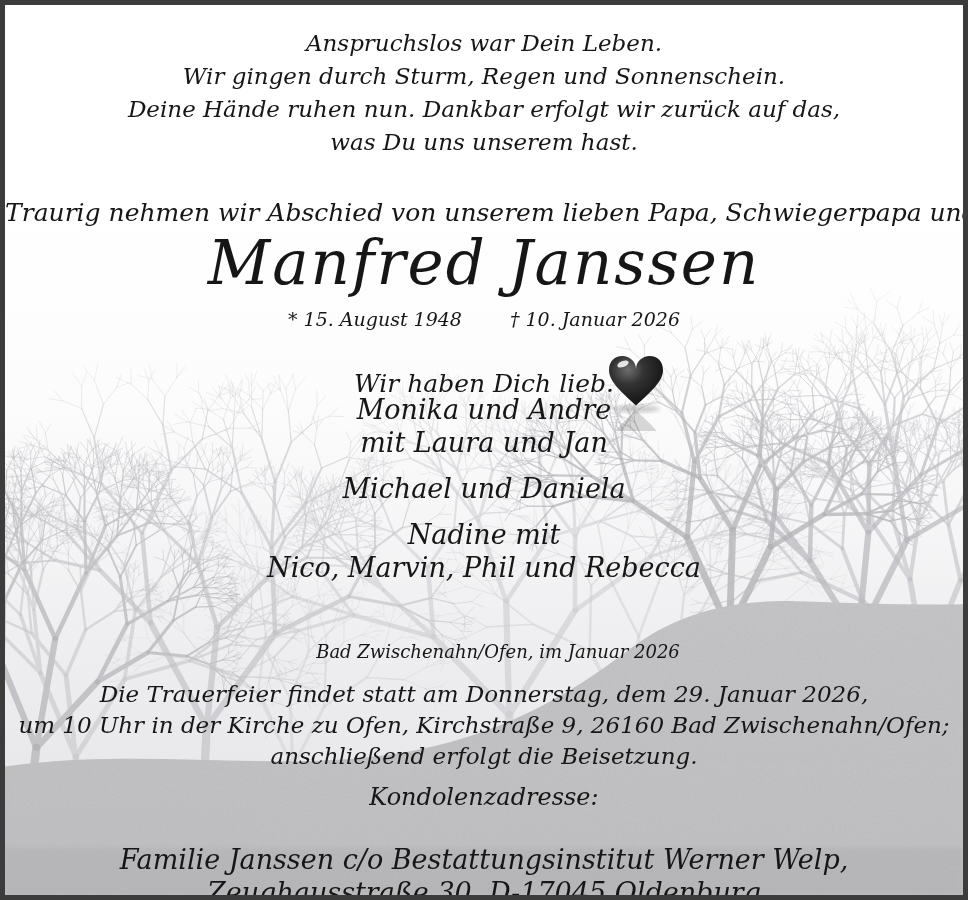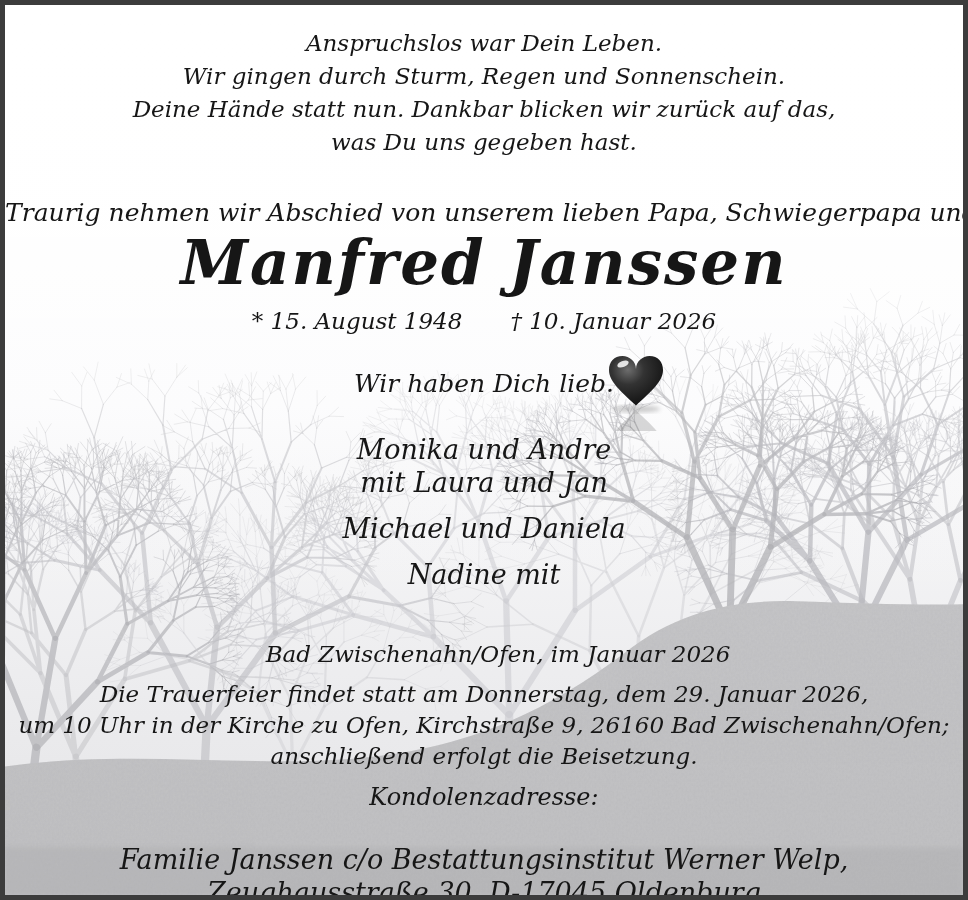--- a/index.html
+++ b/index.html
@@ -11,29 +11,29 @@
     background:#0ea5e9;
     overflow:hidden;
     font-family:"DejaVu Serif","Liberation Serif",serif;
     font-style:italic;
     color:#161616;
   }
   #bg{position:absolute;left:0;top:0;width:958px;height:890px;display:block;}
   .txt{position:absolute;left:0;right:0;text-align:center;white-space:nowrap;}
   .poem{top:22px;font-size:23px;line-height:33px;}
   .intro{top:193px;font-size:25px;}
-  .name{top:222px;font-size:61px;letter-spacing:2px;font-weight:700;}
-  .dates{top:303px;font-size:23px;}
+  .name{top:222px;font-size:61px;letter-spacing:2px;font-weight:400;}
+  .dates{top:303px;font-size:19px;}
   .dates .birth{margin-right:48px;}
   .farewell{top:364px;font-size:25px;}
   .heart{position:absolute;left:600px;top:348px;width:64px;height:78px;}
   .heart svg{display:block;width:64px;height:78px;}
-  .mourners{top:428px;font-size:27px;line-height:33px;}
+  .mourners{top:388px;font-size:27px;line-height:33px;}
   .mgroup{margin-bottom:13px;}
-  .place{top:636px;font-size:23px;margin-left:28px;}
+  .place{top:636px;font-size:18px;margin-left:28px;}
   .service{top:674px;font-size:23px;line-height:31px;}
   .condlabel{top:778px;font-size:24px;}
   .condaddr{top:838px;font-size:27px;line-height:33px;font-style:italic;}
 </style>
 </head>
 <body>
 
 <div class="canvas">
 
   <svg id="bg" viewBox="0 0 968 900" preserveAspectRatio="none">
@@ -147,22 +147,22 @@
     <g clip-path="url(#gclip)">
       <rect width="968" height="900" fill="url(#grnd)"></rect>
       <rect width="968" height="900" filter="url(#grain)" opacity="0.5"></rect>
       <rect y="852" width="968" height="48" fill="#a9a9ab" opacity="0.35" filter="url(#soft)"></rect>
     </g>
   </svg>
 
   <div class="txt poem">
     <div>Anspruchslos war Dein Leben.</div>
     <div>Wir gingen durch Sturm, Regen und Sonnenschein.</div>
-    <div>Deine Hände statt nun. Dankbar blicken wir zurück auf das,</div>
-    <div>was Du uns gegeben hast.</div>
+    <div>Deine Hände ruhen nun. Dankbar erfolgt wir zurück auf das,</div>
+    <div>was Du uns unserem hast.</div>
   </div>
 
   <div class="txt intro">Traurig nehmen wir Abschied von unserem lieben Papa, Schwiegerpapa und Opa</div>
 
   <div class="txt name">Manfred Janssen</div>
 
   <div class="txt dates">
     <span class="birth">* 15. August 1948</span><span>† 10. Januar 2026</span>
   </div>
 
@@ -191,20 +191,21 @@
   <div class="txt mourners">
     <div class="mgroup">
       <div>Monika und Andre</div>
       <div>mit Laura und Jan</div>
     </div>
     <div class="mgroup">
       <div>Michael und Daniela</div>
     </div>
     <div class="mgroup">
       <div>Nadine mit</div>
+      <div>Nico, Marvin, Phil und Rebecca</div>
     </div>
   </div>
 
   <div class="txt place">Bad Zwischenahn/Ofen, im Januar 2026</div>
 
   <div class="txt service">
     <div>Die Trauerfeier findet statt am Donnerstag, dem 29. Januar 2026,</div>
     <div>um 10 Uhr in der Kirche zu Ofen, Kirchstraße 9, 26160 Bad Zwischenahn/Ofen;</div>
     <div>anschließend erfolgt die Beisetzung.</div>
   </div>

